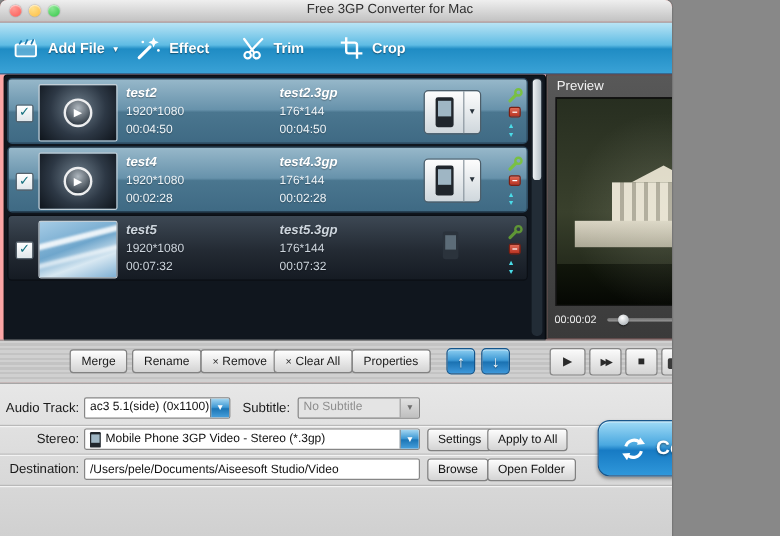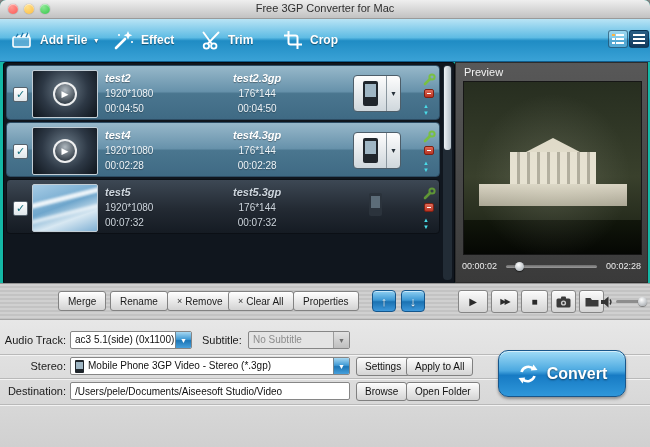--- a/index.html
+++ b/index.html
@@ -1,17 +1,17 @@
 <!DOCTYPE html>
 <html><head>
 <meta charset="utf-8">
 <style>
   html,body{margin:0;padding:0;background:#888;}
   body{font-family:"Liberation Sans","DejaVu Sans",sans-serif;-webkit-font-smoothing:antialiased;}
-  .win{position:relative;width:650px;height:447px;background:#14b8a6;overflow:hidden;border-radius:6px 6px 0 0;box-shadow:0 0 0 1px #777;}
+  .win{position:relative;width:560px;height:447px;background:#fca5a5;overflow:hidden;border-radius:6px 6px 0 0;box-shadow:0 0 0 1px #777;}
 
   
   .titlebar{position:absolute;left:0;top:0;width:650px;height:18px;background:linear-gradient(#efefef,#cfcfcf 70%,#c2c2c2);border-bottom:1px solid #9a9a9a;}
   .title{position:absolute;left:0;right:0;top:2px;text-align:center;font-size:11px;color:#2e2e2e;}
   .tl{position:absolute;top:4px;width:10px;height:10px;border-radius:50%;box-shadow:inset 0 1px 1px rgba(255,255,255,.6),0 0 1px rgba(0,0,0,.5);}
   .tl.red{left:8px;background:radial-gradient(circle at 35% 30%,#ff9a93,#fc5753);}
   .tl.yellow{left:24px;background:radial-gradient(circle at 35% 30%,#ffe08a,#fdbc40);}
   .tl.green{left:40px;background:radial-gradient(circle at 35% 30%,#8ce793,#33c748);}
 
   
@@ -30,21 +30,21 @@
   .frow.unselected{background:linear-gradient(#3d4854 0%,#232a33 55%,#151b23 100%);border:1px solid #0b0f15;}
   .cb{position:absolute;left:6px;top:21px;width:13px;height:13px;background:linear-gradient(#fff,#dfe6ea);border:1px solid #55626c;border-radius:2px;display:flex;align-items:center;justify-content:center;}
   .ck{font-size:11px;line-height:11px;color:#14707e;font-weight:bold;}
   .thumb{position:absolute;left:25px;top:4px;width:64px;height:46px;border:1px solid #c3ced6;border-radius:2px;overflow:hidden;}
   .thumb.dark1{background:radial-gradient(circle at 50% 42%,#70808d 0%,#2d3845 55%,#0e141b 100%);}
   .thumb.sky{background:linear-gradient(160deg,#a6cce6 0%,#6fa6cc 45%,#d8e8f2 70%,#7fb0d4 100%);}
   .thumb.sky::before{content:"";position:absolute;left:-6px;top:10px;width:80px;height:5px;background:rgba(255,255,255,.85);transform:rotate(-14deg);filter:blur(1px);}
   .thumb.sky::after{content:"";position:absolute;left:-4px;top:26px;width:80px;height:4px;background:rgba(255,255,255,.6);transform:rotate(-14deg);filter:blur(1px);}
   .playov{position:absolute;left:50%;top:50%;width:24px;height:24px;margin:-12px 0 0 -12px;border-radius:50%;border:2px solid rgba(255,255,255,.9);background:radial-gradient(circle at 50% 30%,rgba(255,255,255,.45),rgba(10,20,30,.75));display:flex;align-items:center;justify-content:center;color:#fff;font-size:9px;box-sizing:border-box;}
   .colA{position:absolute;left:98px;top:5px;}
-  .colB{position:absolute;left:226px;top:5px;text-align:center;}
+  .colB{position:absolute;left:226px;top:5px;}
   .fname{font-size:11px;font-weight:bold;line-height:15px;color:#fff;text-shadow:0 1px 1px rgba(0,0,0,.35);font-style:italic;}
   .fmeta{font-size:10px;line-height:15px;color:#eef4f8;text-shadow:0 1px 1px rgba(0,0,0,.3);}
   .frow.unselected .fname,.frow.unselected .fmeta{color:#cdd5dd;}
   .phonebtn{position:absolute;left:346px;top:9px;width:48px;height:37px;border-radius:4px;background:linear-gradient(#fdfdfd,#cfd7dc);border:1px solid #4d5e6a;display:flex;box-sizing:border-box;}
   .phone-shape{position:relative;width:15px;height:25px;background:#20262c;border-radius:2px;margin:auto;}
   .phone-shape::before{content:"";position:absolute;left:2px;top:3px;right:2px;height:13px;background:#9fb6c4;}
   .pb-arrow{width:13px;border-left:1px solid #8a969e;display:flex;align-items:center;justify-content:center;font-size:7px;color:#27313a;}
   .phone-plain{position:absolute;left:362px;top:13px;width:13px;height:23px;background:#2b333c;border-radius:2px;}
   .phone-plain::before{content:"";position:absolute;left:2px;top:3px;right:2px;height:12px;background:#5c6c78;}
   .rowtools{position:absolute;left:414px;top:4px;width:18px;}

